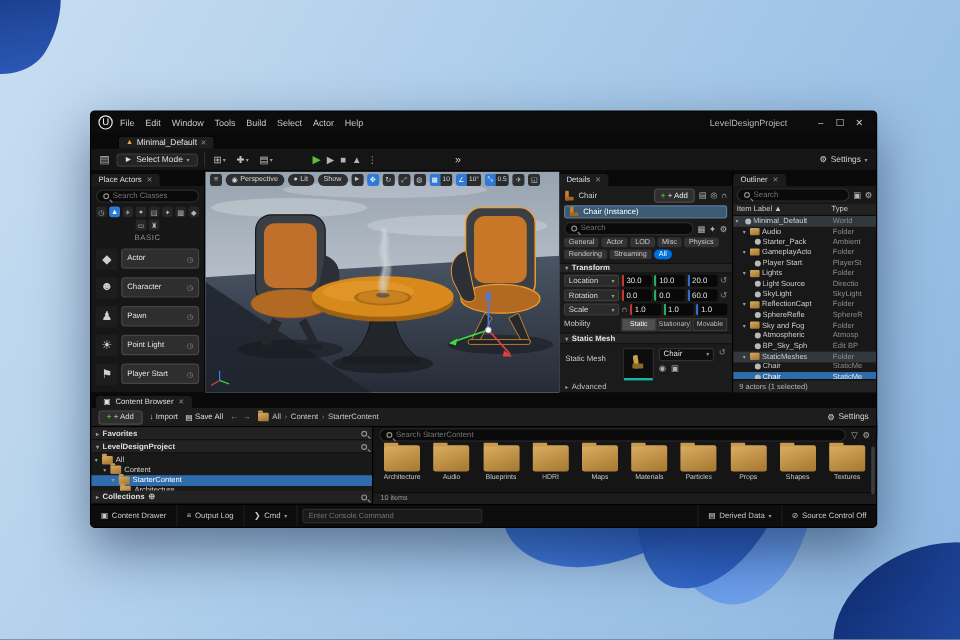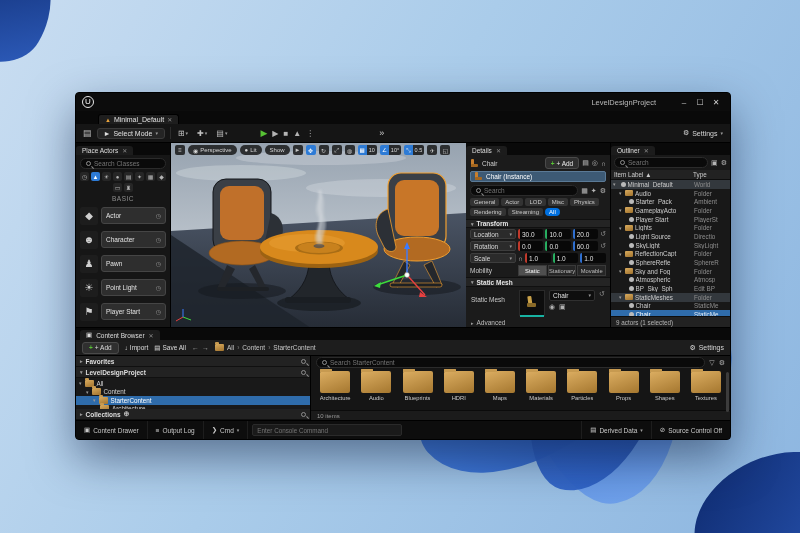--- a/index.html
+++ b/index.html
@@ -175,20 +175,30 @@
   <div class="petal p4"></div>
   <div class="petal p5"></div>
   <div class="pcore"></div>
   <div class="pcornerTL"></div>
   <div class="pcornerBR"></div>
 
   <div class="win">
 
     <div class="menubar">
       <div class="uelogo">U</div>
+      <div class="menus">
+        <span>File</span>
+        <span>Edit</span>
+        <span>Window</span>
+        <span>Tools</span>
+        <span>Build</span>
+        <span>Select</span>
+        <span>Actor</span>
+        <span>Help</span>
+      </div>
       <div class="wtitle">LevelDesignProject</div>
       <div class="wctl">
         <span>–</span>
         <span>☐</span>
         <span>✕</span>
       </div>
     </div>
 
     <div class="tabrow">
       <div class="ltab">

